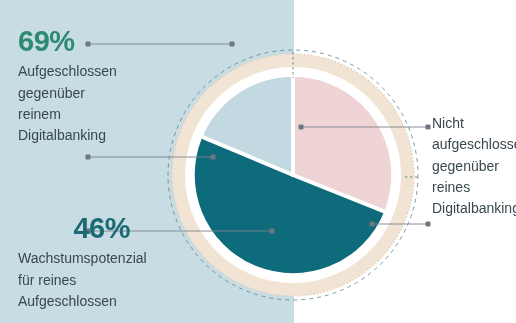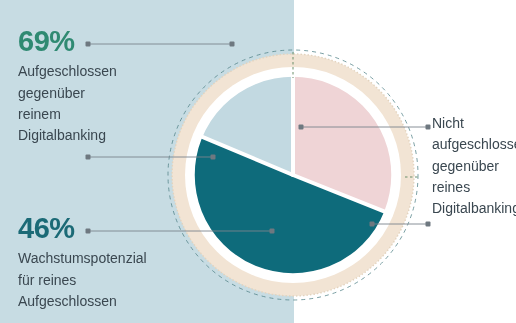--- a/index.html
+++ b/index.html
@@ -18,21 +18,21 @@
   
   #chart{position:absolute;left:0;top:0;width:516px;height:323px;}
 
   
   .label{position:absolute;}
   .pct{
     font-size:29px;font-weight:bold;letter-spacing:-0.5px;
     line-height:1.05;margin:0 0 5px 0;
   }
   .pct.green{color:#2f8a72;}
-  .pct.teal{color:#1b6a76;}
+  .pct.teal{color:#1b6a76;text-align:right;}
   .pct.pink{color:#e8c6c9;}
   .pct.beige{color:#e9dcc8;}
   .pct.outline{
     color:transparent;
     -webkit-text-stroke:1.3px #e6dac6;
     text-shadow:none;
   }
   .desc{
     font-size:14px;line-height:1.52;color:#3a4750;
     margin:0;max-width:112px;font-weight:500;

